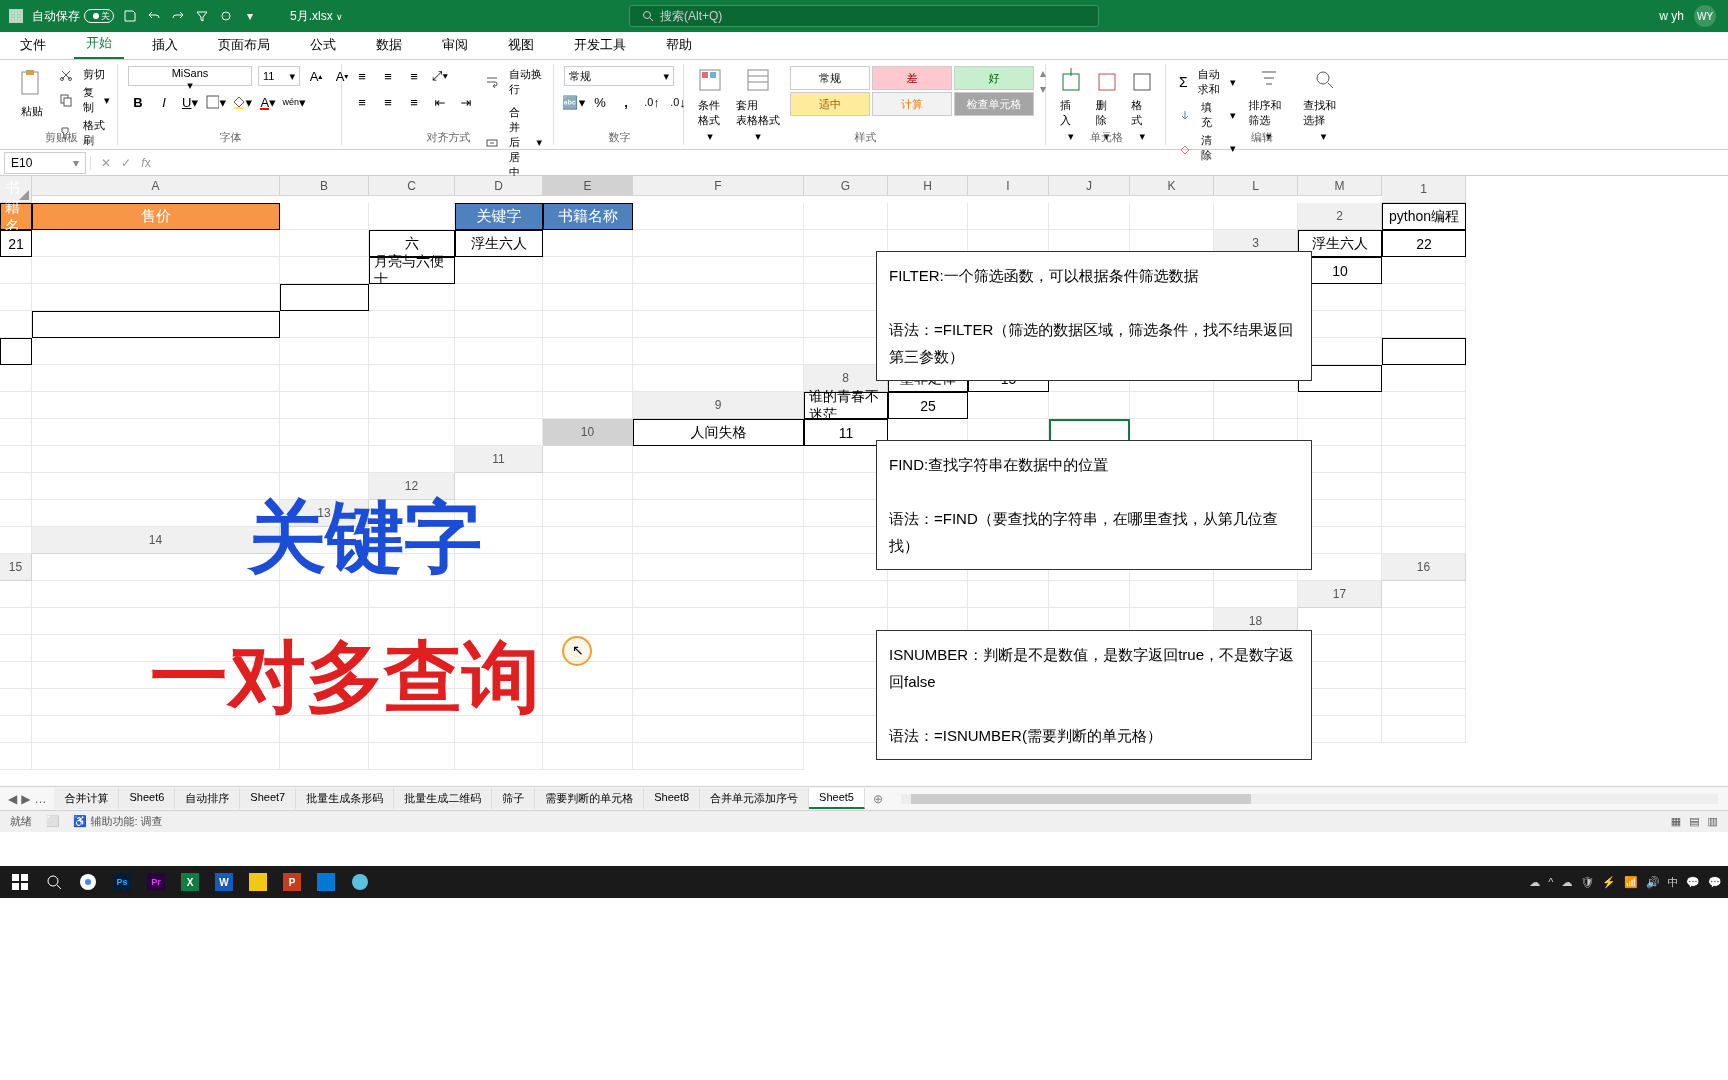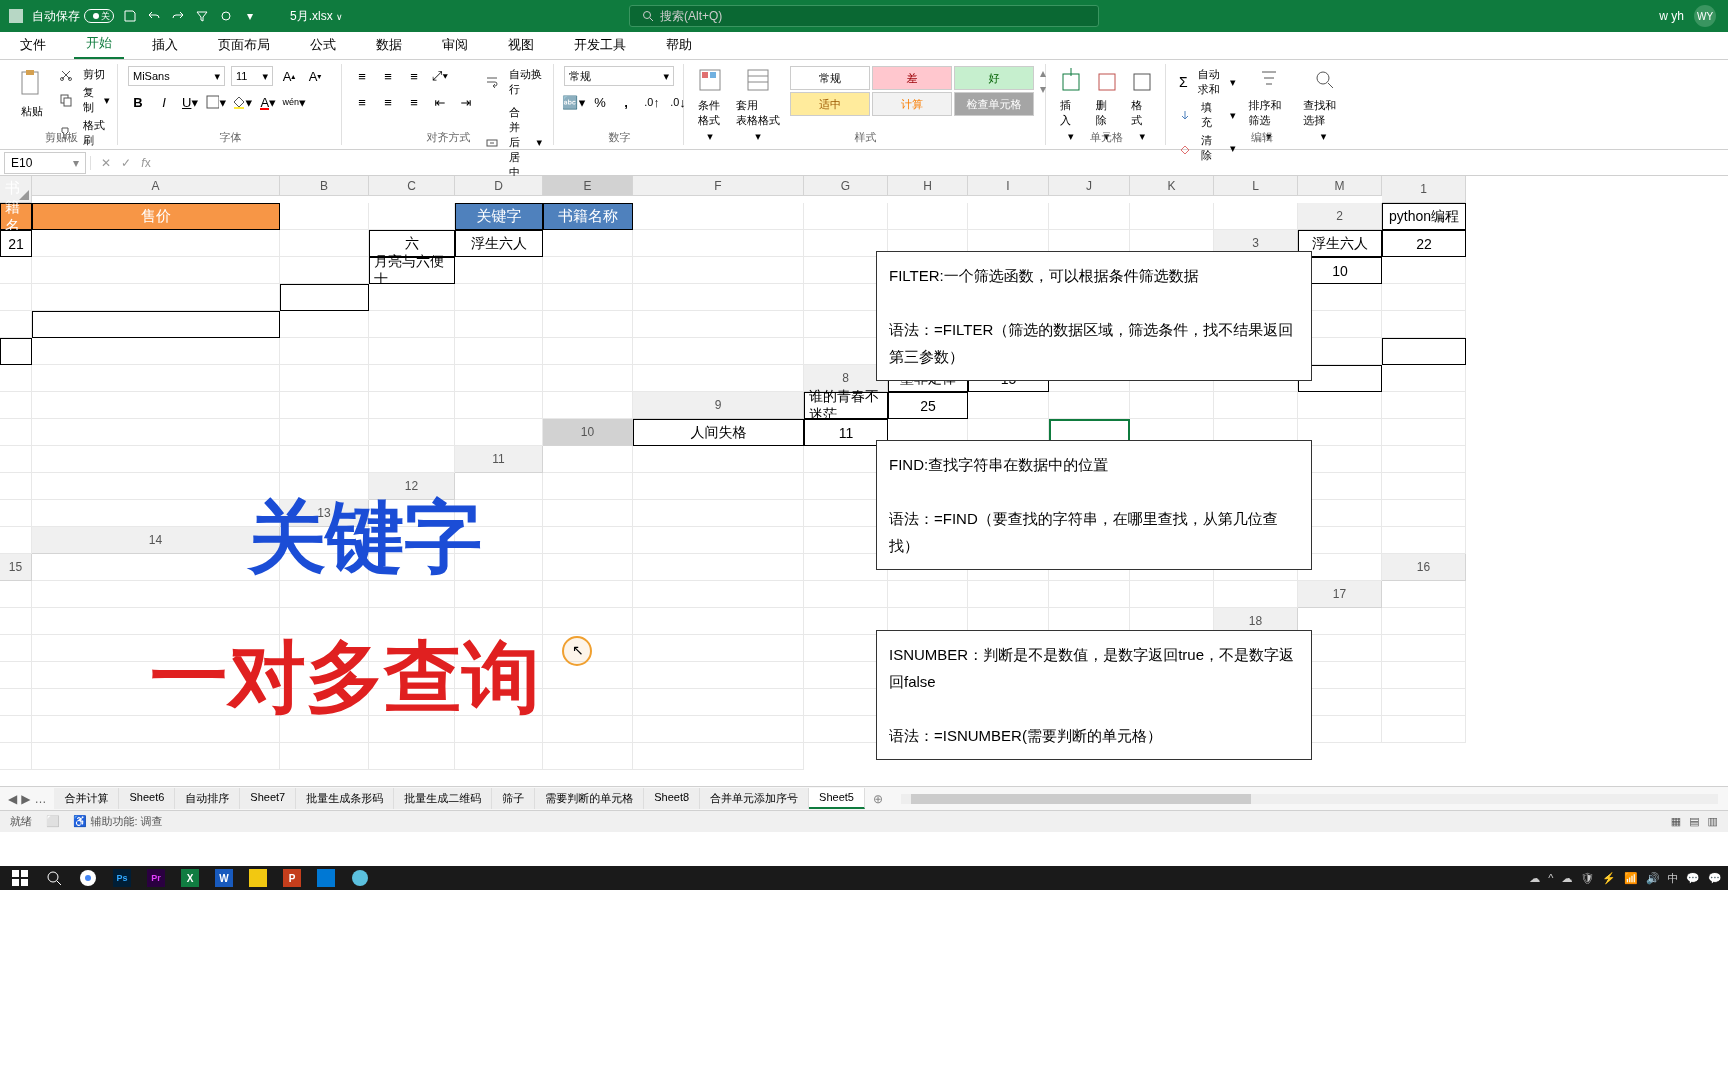--- a/index.html
+++ b/index.html
@@ -24,21 +24,21 @@
 
 
 .ribbon { background: #fff; border-bottom: 1px solid #d0d0d0; height: 90px; display: flex; padding: 4px 6px; gap: 2px; }
 .rgroup { border-right: 1px solid #e0e0e0; padding: 2px 8px; display: flex; flex-direction: column; justify-content: space-between; position: relative; }
 .rgroup .glabel { text-align: center; font-size: 11px; color: #666; position: absolute; bottom: 0; left: 0; right: 0; }
 .rgroup .gcontent { display: flex; gap: 6px; height: 70px; align-items: flex-start; }
 .rbtn { display: flex; flex-direction: column; align-items: center; gap: 2px; font-size: 11px; cursor: pointer; padding: 2px 4px; }
 .rbtn-sm { display: flex; align-items: center; gap: 10px; font-size: 11px; cursor: pointer; padding: 1px 3px; }
 .rbtn svg, .rbtn-sm svg { flex-shrink: 0; }
 .btn-stack { display: flex; flex-direction: column; gap: 1px; }
-.font-combo { width: 97px; height: 20px; border: 1px solid #ccc; padding: 0 4px; font-size: 11px; display: flex; align-items: center; justify-content: space-between; }
+.font-combo { width: 124px; height: 20px; border: 1px solid #ccc; padding: 0 4px; font-size: 11px; display: flex; align-items: center; justify-content: space-between; flex-direction: column; }
 .size-combo { width: 42px; height: 20px; border: 1px solid #ccc; padding: 0 4px; font-size: 11px; display: flex; align-items: center; justify-content: space-between; }
 .fmt-row { display: flex; gap: 6px; align-items: center; }
 .fmt-btn { width: 20px; height: 20px; display: flex; align-items: center; justify-content: center; cursor: pointer; font-size: 13px; }
 .num-combo { width: 110px; height: 20px; border: 1px solid #ccc; padding: 0 4px; font-size: 11px; display: flex; align-items: center; justify-content: space-between; }
 .style-box { width: 80px; height: 24px; display: flex; align-items: center; justify-content: center; font-size: 11px; border: 1px solid #ccc; }
 .style-grid { display: grid; grid-template-columns: repeat(3, 80px); gap: 2px; }
 
 
 .fbar { height: 26px; border-bottom: 1px solid #d0d0d0; display: flex; align-items: center; }
 .namebox { width: 82px; height: 22px; border: 1px solid #ccc; margin: 0 4px; padding: 0 6px; display: flex; align-items: center; justify-content: space-between; font-size: 12px; }
@@ -75,21 +75,21 @@
 .sheettabs .stab.active { background: #fff; border-bottom: 2px solid #0f7b3e; }
 .sheettabs .scroll-track { flex: 1; margin: 0 10px; height: 10px; background: #eee; position: relative; }
 .sheettabs .scroll-thumb { position: absolute; left: 10px; width: 340px; height: 10px; background: #ccc; }
 
 
 .statusbar { height: 22px; background: #f0f0f0; border-top: 1px solid #d0d0d0; display: flex; align-items: center; padding: 0 10px; font-size: 11px; color: #555; justify-content: space-between; }
 .statusbar .right { display: flex; gap: 8px; align-items: center; }
 
 
 .gap { height: 34px; background: #fff; }
-.taskbar { height: 24px; background: #1a1a1a; display: flex; align-items: center; padding: 0 6px; gap: 6px; }
+.taskbar { height: 32px; background: #1a1a1a; display: flex; align-items: center; padding: 0 6px; gap: 6px; }
 .taskbar .tb-btn { width: 28px; height: 28px; display: flex; align-items: center; justify-content: center; }
 .taskbar .tray { margin-left: auto; display: flex; gap: 8px; color: #ccc; font-size: 11px; align-items: center; }
 </style>
 </head>
 <body>
 
 <div class="titlebar">
   <div class="left">
     <span class="qat-icon">
         <svg width="14" height="14">

